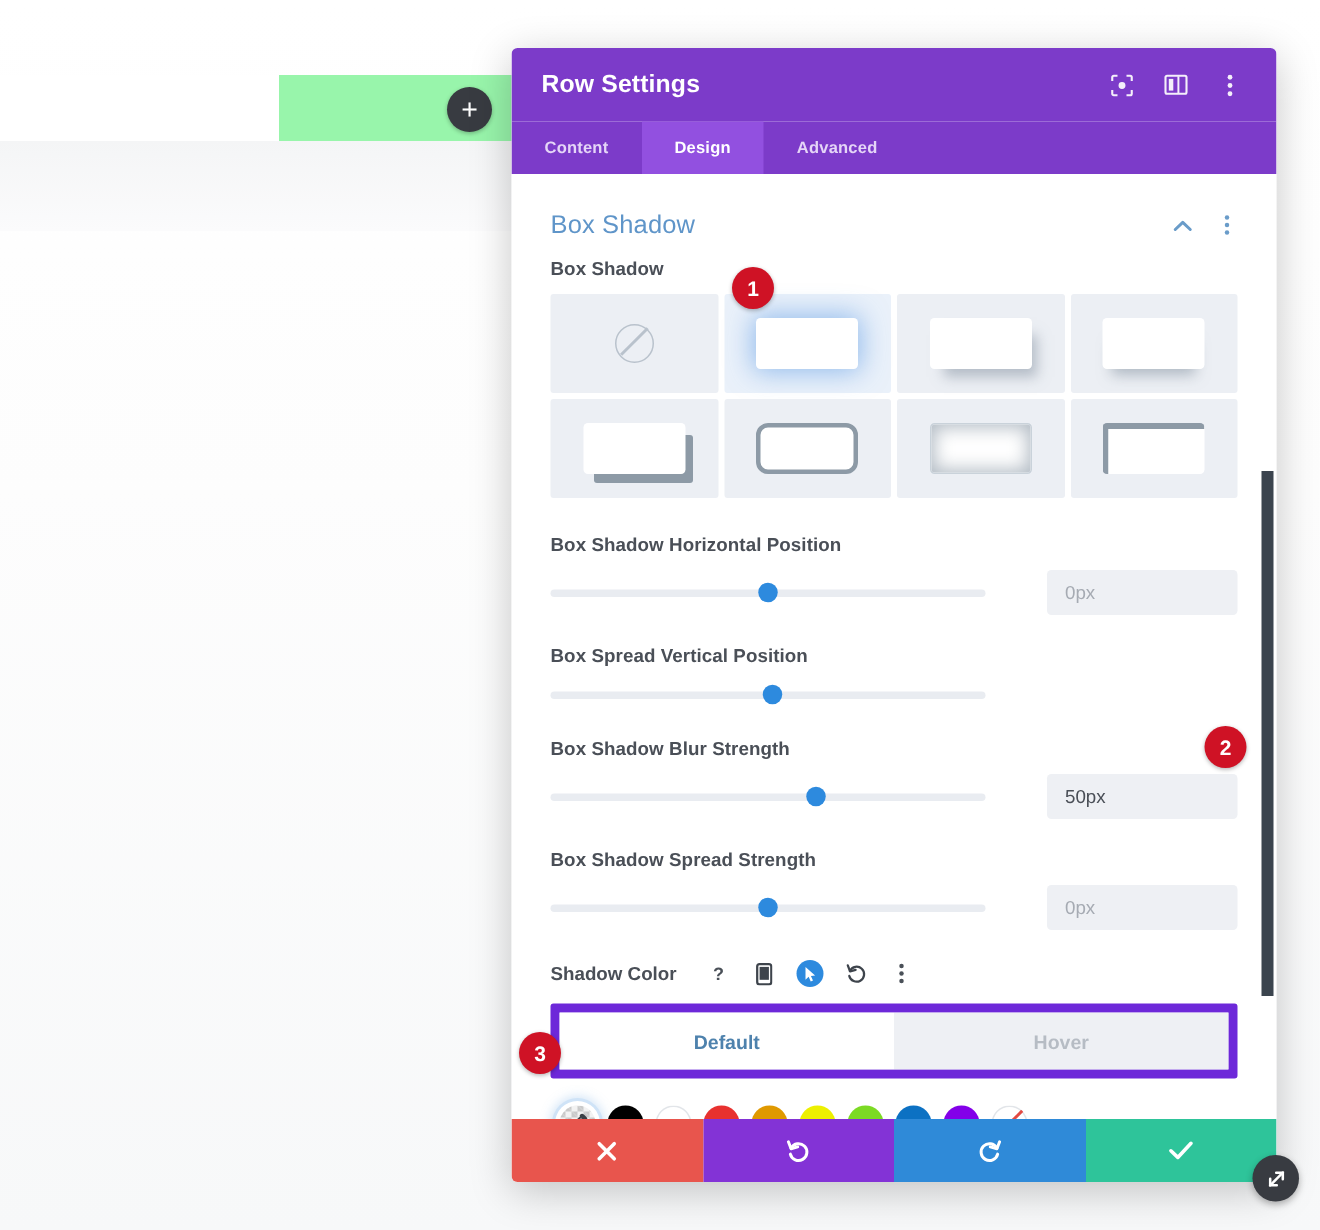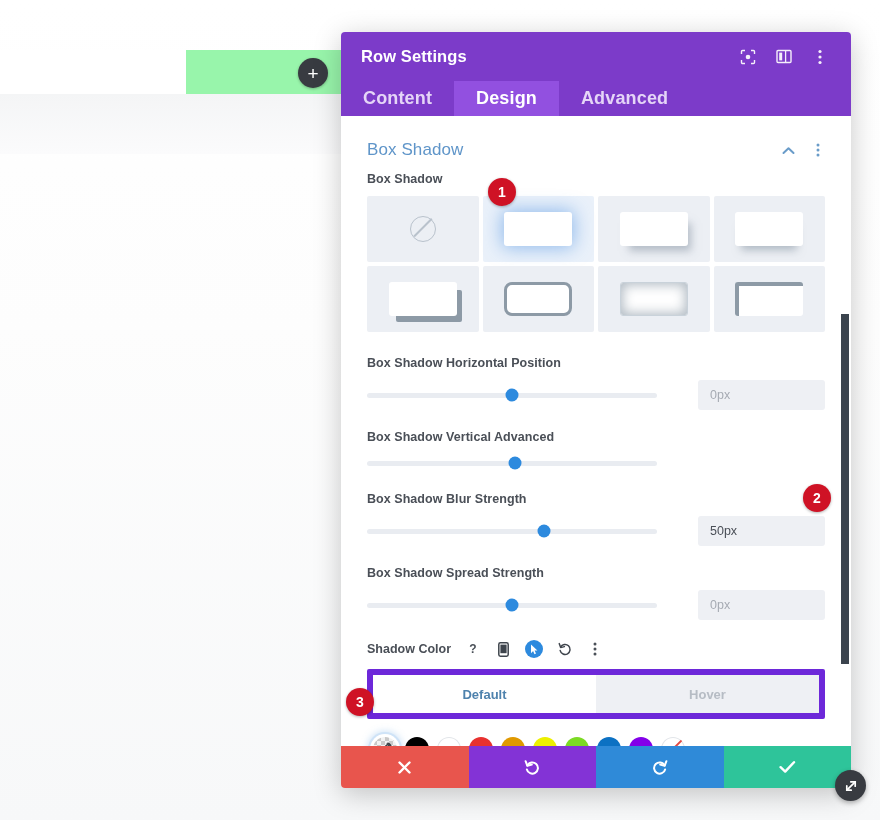--- a/index.html
+++ b/index.html
@@ -35,21 +35,21 @@
     display:flex;align-items:center;padding:0 16px 0 20px;flex:0 0 auto;
   }
   .p-title{color:#fff;font-size:16.5px;font-weight:bold;letter-spacing:.1px;flex:1;}
   .hdr-icons{display:flex;align-items:center;gap:18px;padding-right:6px;}
   .hdr-ic{width:18px;height:18px;display:flex;align-items:center;justify-content:center;opacity:.92;}
   .hdr-ic svg{display:block;}
 
   .p-tabs{height:35px;background:#7c3bc9;display:flex;flex:0 0 auto;}
   .p-tab{
     padding:0 22px;height:35px;display:flex;align-items:center;justify-content:center;
-    color:#e5d5f7;font-size:18px;font-weight:bold;letter-spacing:.15px;
+    color:#e5d5f7;font-size:11px;font-weight:bold;letter-spacing:.15px;
   }
   .p-tab.active{background:#9250e0;color:#ffffff;}
 
   .p-body{flex:1 1 auto;position:relative;overflow:hidden;background:#fff;}
   .p-scroll{position:absolute;inset:0;padding:8px 26px 0 26px;box-sizing:border-box;}
 
   .sect-head{display:flex;align-items:center;padding:16px 0 12px 0;}
   .sect-title{color:#5f95c9;font-size:17px;flex:1;letter-spacing:.1px;}
   .sect-tools{display:flex;align-items:center;gap:16px;}
   .sect-ic{width:14px;height:14px;display:flex;align-items:center;justify-content:center;}
@@ -82,21 +82,21 @@
   .track{width:290px;height:5px;background:#e9ecf1;border-radius:3px;position:relative;}
   .knob{position:absolute;width:13px;height:13px;border-radius:50%;background:#2d8ade;top:50%;transform:translate(-50%,-50%);}
   .valbox{
     margin-left:auto;width:127px;height:30px;background:#eef0f4;border-radius:3px;
     display:flex;align-items:center;padding:0 0 0 12px;box-sizing:border-box;
     font-size:12.5px;color:#a6abb3;position:relative;
   }
   .valbox.filled{color:#4a4f57;}
 
   
-  .sc-head{display:flex;align-items:center;gap:0;margin-top:6px;margin-bottom:11px;}
+  .sc-head{display:flex;align-items:center;gap:6px;margin-top:6px;margin-bottom:11px;}
   .sc-label{font-size:12.5px;color:#4a4f57;font-weight:bold;margin-right:14px;}
   .sc-icons{display:flex;align-items:center;gap:14px;}
   .sc-ic{width:16px;height:16px;display:flex;align-items:center;justify-content:center;color:#4a5058;}
   .sc-ic.blue{width:18px;height:18px;border-radius:50%;background:#2d8ade;color:#fff;}
 
   .dh-tabs{display:flex;border:6px solid #6d28d9;border-radius:2px;overflow:hidden;height:38px;margin-bottom:18px;justify-content:flex-end;}
   .dh-tab{flex:1;display:flex;align-items:center;justify-content:center;font-size:13px;font-weight:bold;background:#eef0f4;color:#b6bcc4;}
   .dh-tab.active{background:#fff;color:#4e82ad;}
 
   
@@ -247,21 +247,21 @@
           <div class="slider-wrap">
             <div class="track">
               <div class="knob" style="left:50%"></div>
             </div>
           </div>
           <div class="valbox">0px</div>
         </div>
       </div>
 
       <div class="slider-row">
-        <div class="field-label">Box Shadow Vertical Advanced</div>
+        <div class="field-label">Box Spread Vertical Position</div>
         <div class="slider-line">
           <div class="slider-wrap">
             <div class="track">
               <div class="knob" style="left:51%"></div>
             </div>
           </div>
         </div>
       </div>
 
       <div class="slider-row">

